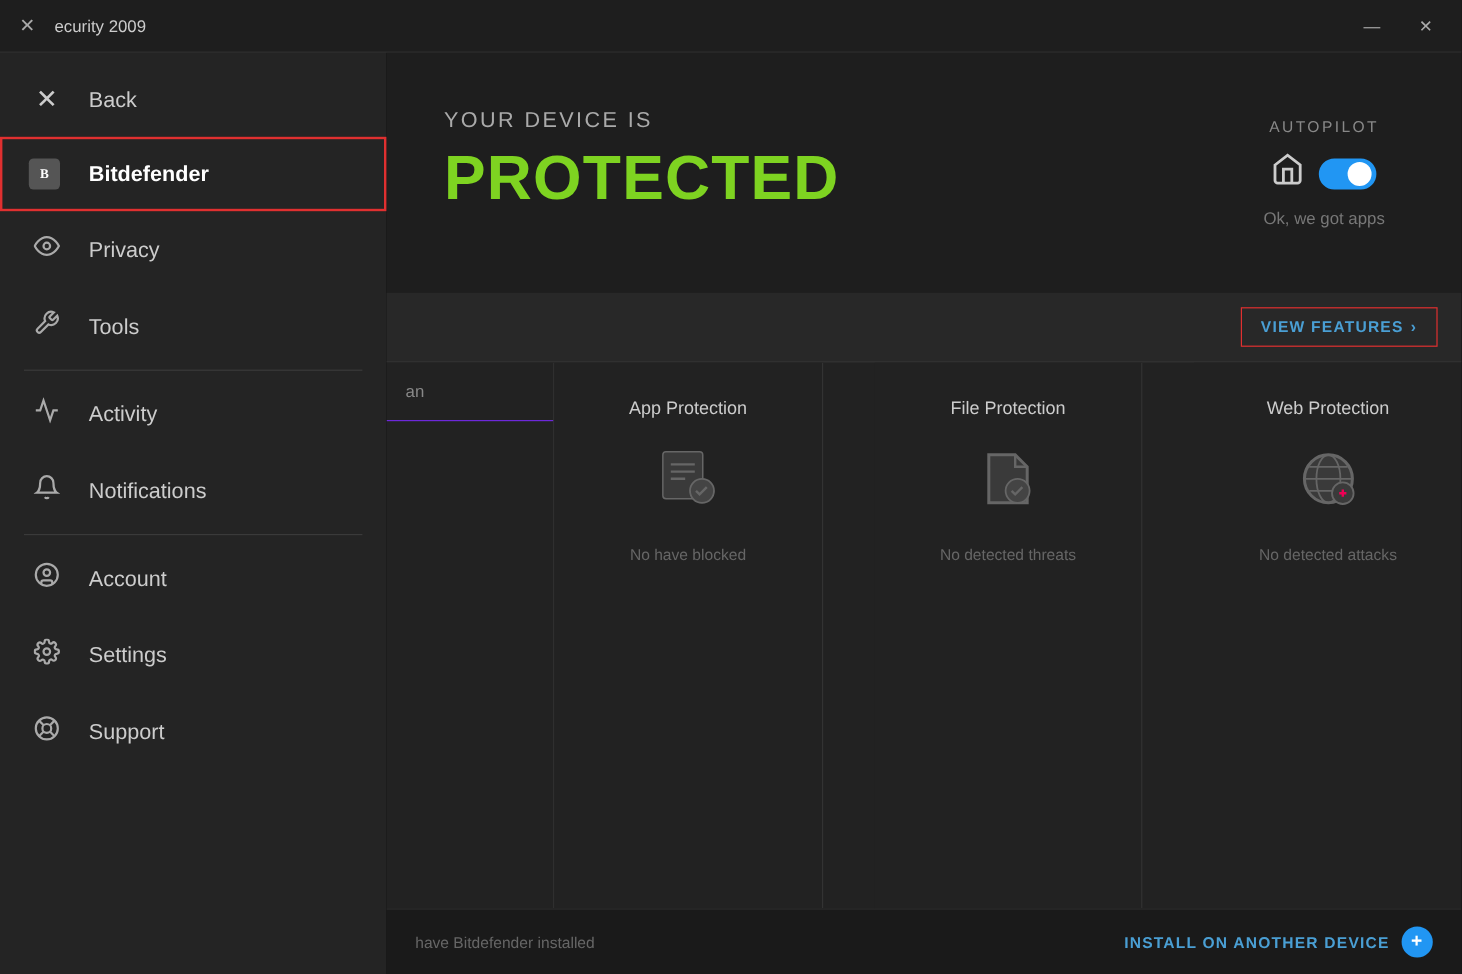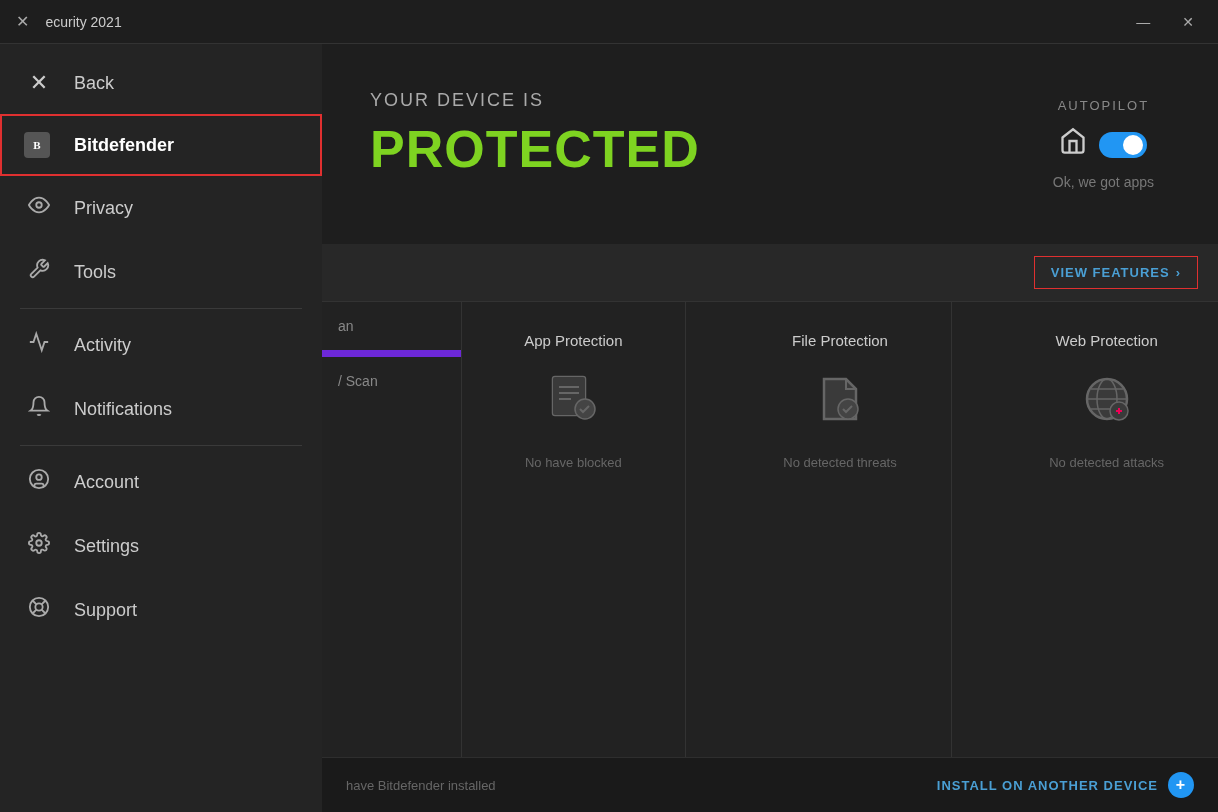--- a/index.html
+++ b/index.html
@@ -317,40 +317,40 @@
       width: 140px;
       background: #222;
       border-right: 1px solid #333;
       display: flex;
       flex-direction: column;
     }
     .left-panel-label {
       padding: 16px;
       color: #888;
       font-size: 14px;
-      border-bottom: 7px solid #6d28d9;
+      border-bottom: 1px solid #6d28d9;
     }
     .left-panel-scan {
       padding: 16px;
       color: #888;
       font-size: 14px;
     }
     .cards-row {
       display: flex;
       flex: 1;
       gap: 43px;
     }
   </style>
 </head>
 <body>
 
 <div class="title-bar">
   <div class="title-bar-left">
     <span class="title-bar-close">✕</span>
-    <span class="title-bar-title">ecurity 2021</span>
+    <span class="title-bar-title">ecurity 2009</span>
   </div>
   <div class="title-bar-controls">
     <button class="title-bar-btn">—</button>
     <button class="title-bar-btn">✕</button>
   </div>
 </div>
 
 <div class="app-layout">
 
   <div class="sidebar">
@@ -474,21 +474,20 @@
         <button class="view-features-btn">
           <span>VIEW FEATURES</span>
           <span>›</span>
         </button>
       </div>
 
       <div class="middle-content">
 
         <div class="left-panel">
           <div class="left-panel-label">an</div>
-          <div class="left-panel-scan">/ Scan</div>
         </div>
 
         <div class="cards-row">
 
           <div class="feature-card">
             <div class="feature-card-title">App Protection</div>
             <div class="feature-card-icon">
               <svg width="52" height="52" viewBox="0 0 52 52" fill="none">
                 <rect x="6" y="4" width="32" height="38" rx="2" fill="none" stroke="#666" stroke-width="2.5"></rect>
                 <rect x="6" y="4" width="32" height="38" rx="2" fill="#3a3a3a"></rect>

